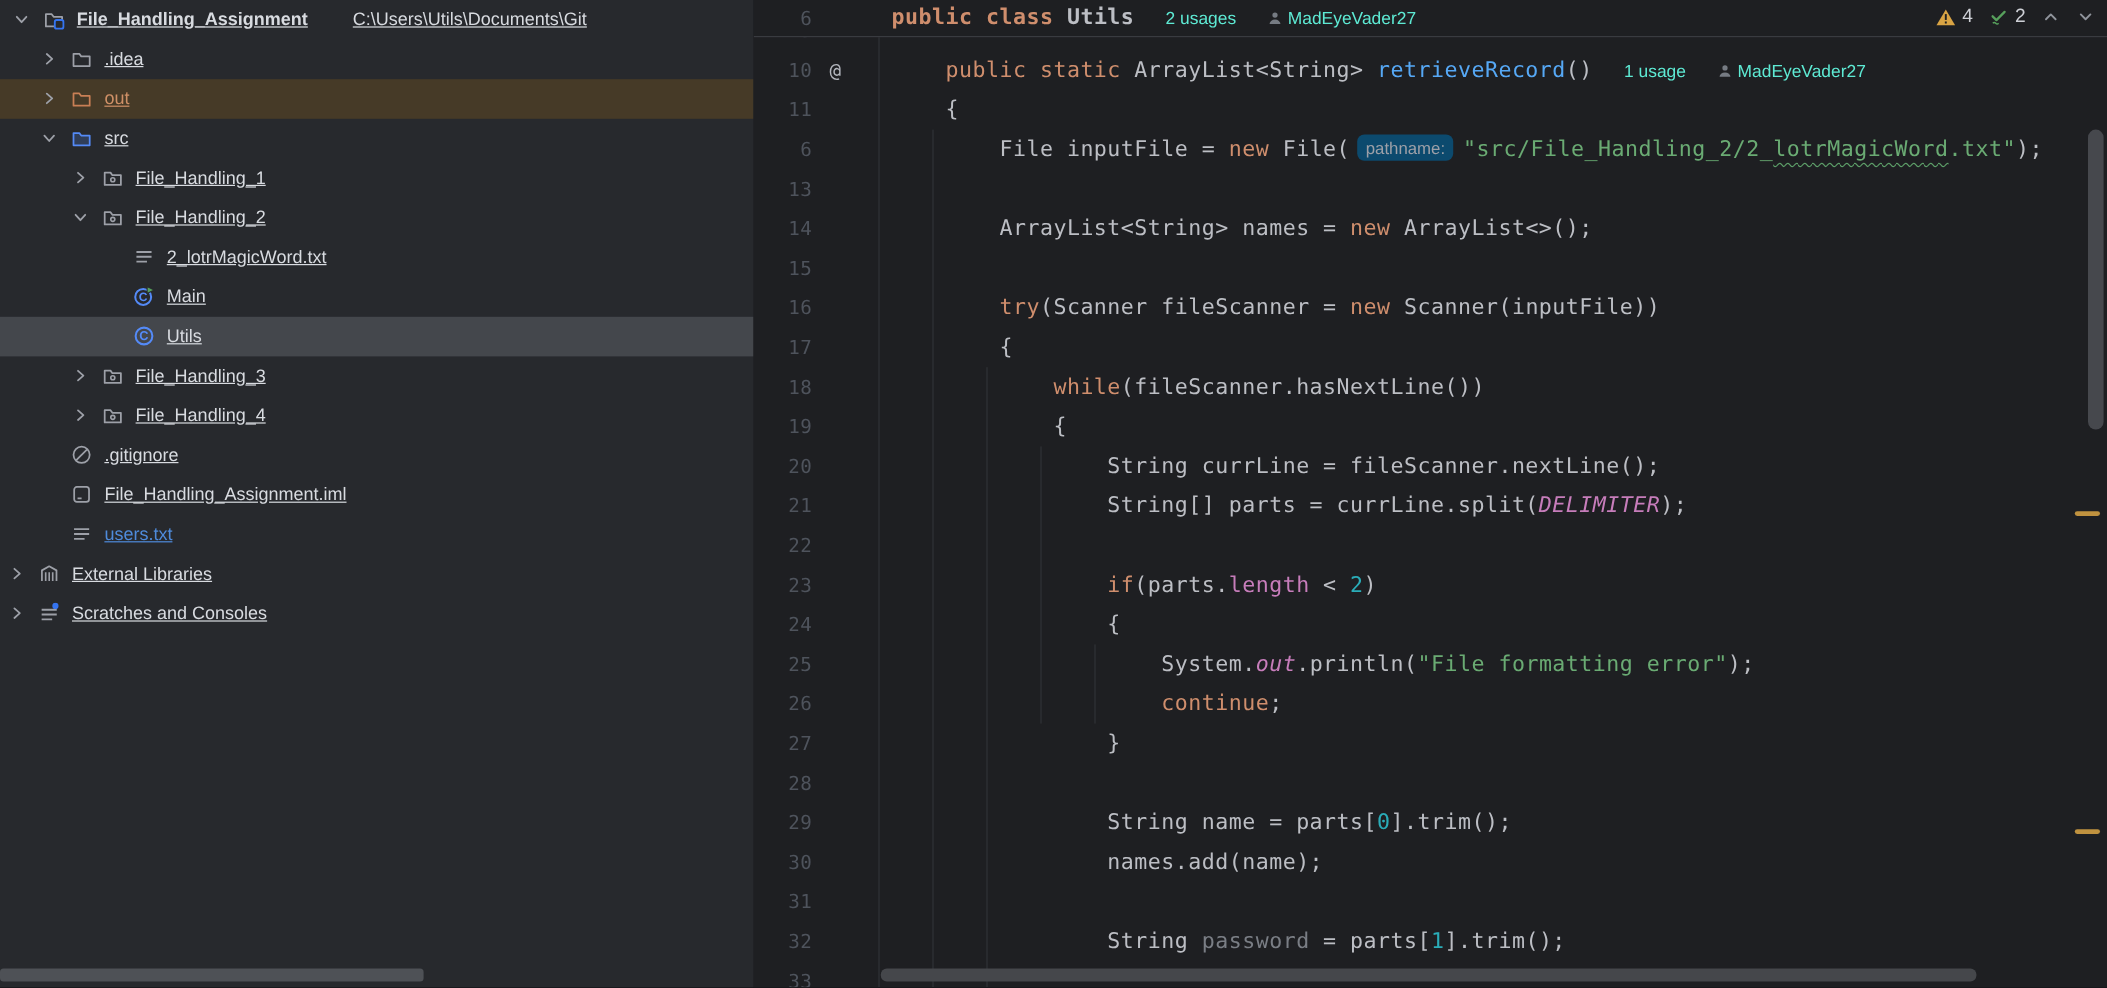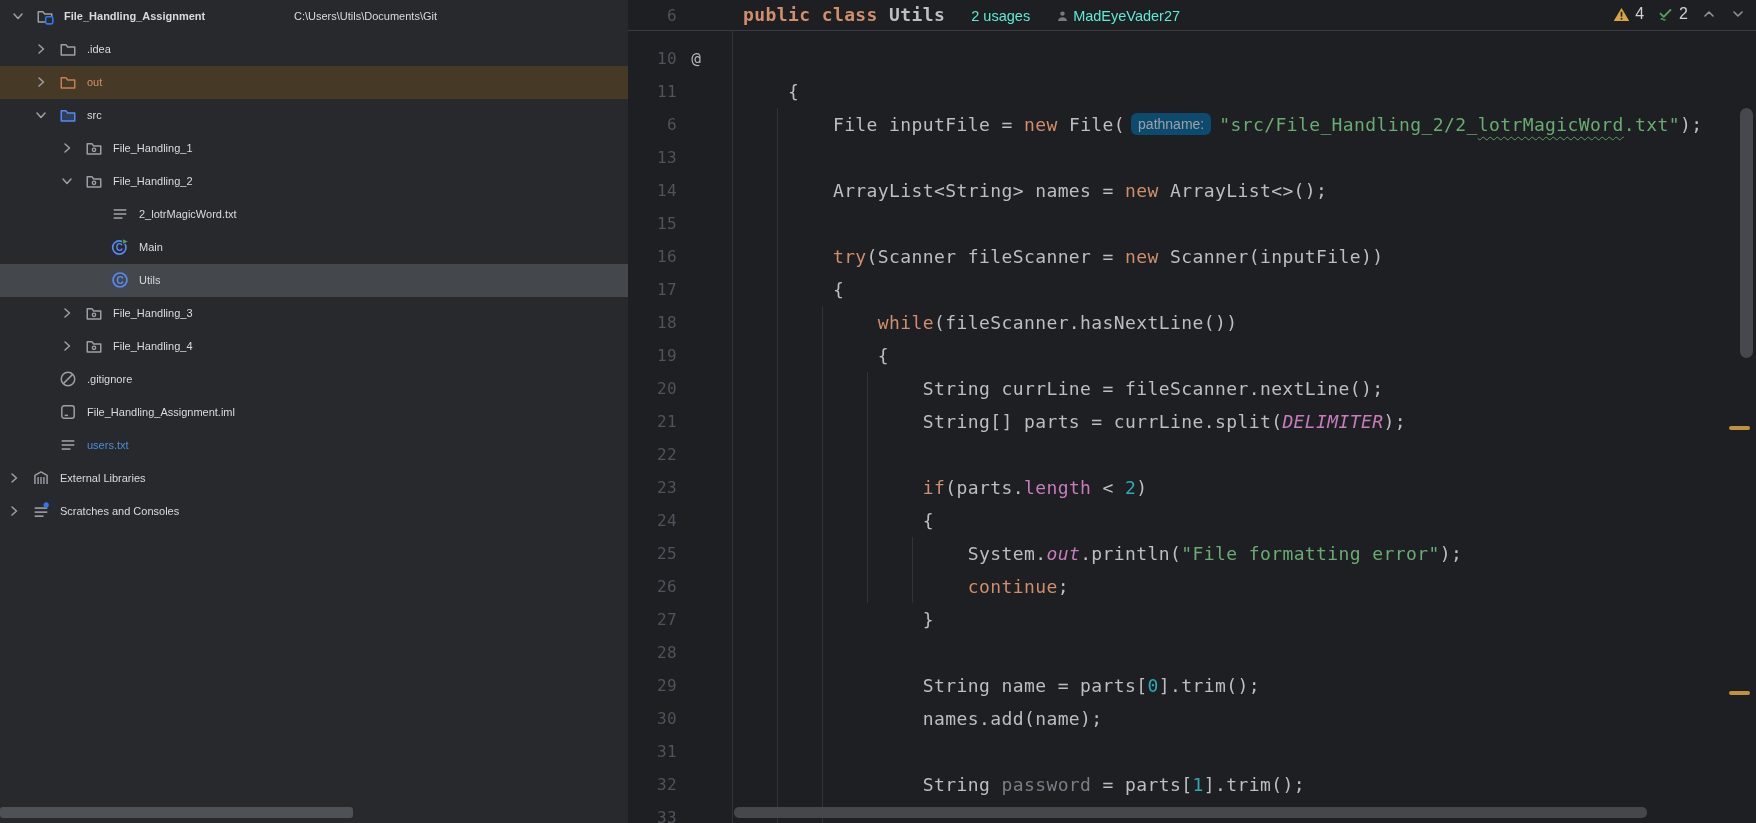--- a/index.html
+++ b/index.html
@@ -3,21 +3,21 @@
 <meta charset="utf-8">
 <style>
   html,body{margin:0;padding:0;background:#141517;}
   .app{position:relative;width:1756px;height:823px;overflow:hidden;background:#1E1F22;
        font-family:"Liberation Sans",sans-serif;-webkit-font-smoothing:antialiased;}
   
   .tree{position:absolute;left:0;top:0;width:628px;height:823px;background:#27292D;overflow:hidden;}
   .trow{position:relative;height:33px;width:100%;}
   .trow.sel-gray{background:#44474C;}
   .trow.sel-brown{background:#463A27;}
-  .trow span.lbl{position:absolute;top:0;line-height:33px;font-size:11px;color:#D8DBE0;white-space:nowrap;}
+  .trow span.lbl{position:absolute;top:0;line-height:33px;font-size:15px;color:#D8DBE0;white-space:nowrap;text-decoration:underline;}
   .trow .bold{font-weight:700;color:#E9EBEF;}
   .trow .path{color:#71757D;font-weight:400;}
   .tico{position:absolute;top:7px;width:18px;height:18px;}
   .tchev{position:absolute;top:8px;width:16px;height:16px;cursor:pointer;}
   .tree-hscroll{position:absolute;left:0;top:807px;width:353px;height:11px;background:#4E5156;border-radius:3px;}
   
   .editor{position:absolute;left:628px;top:0;width:1128px;height:823px;background:#1E1F22;overflow:hidden;}
   .codewrap{position:absolute;left:0;top:9px;right:0;height:820px;z-index:1;}
   .cl{display:flex;height:33px;align-items:center;position:relative;z-index:1;}
   .ln{width:49px;flex:none;text-align:right;font:16px "DejaVu Sans Mono",monospace;color:#4E535C;letter-spacing:.4px;}
@@ -209,20 +209,24 @@
         <div class="guide" style="left: 239px; top: 363px; height: 231px;"></div>
         <div class="guide" style="left: 284px; top: 528px; height: 66px;"></div>
         <div class="cl">
           <span class="ln">9</span>
           <span class="gut"></span>
           <pre class="code"></pre>
         </div>
         <div class="cl">
           <span class="ln">10</span>
           <span class="gut">@</span>
+          <pre class="code"><span class="kw">    public static </span><span class="d">ArrayList&lt;String&gt; </span><span class="mth">retrieveRecord</span><span class="d">()</span><span class="inlay">1 usage</span><span class="inlay"><svg class="pico" width="13" height="13" viewBox="0 0 16 16">
+                <circle cx="8" cy="4.4" r="2.7" fill="#767B83"></circle>
+                <path d="M2.4 13.6 a5.6 4.6 0 0 1 11.2 0 z" fill="#767B83"></path>
+              </svg>MadEyeVader27</span></pre>
         </div>
         <div class="cl">
           <span class="ln">11</span>
           <span class="gut"></span>
           <pre class="code"><span class="d">    {</span></pre>
         </div>
         <div class="cl">
           <span class="ln">6</span>
           <span class="gut"></span>
           <pre class="code"><span class="d">        File inputFile = </span><span class="kw">new </span><span class="d">File(</span><span class="chip">pathname:</span><span class="str">"src/File_Handling_2/2_</span><span class="str wavy">lotrMagicWord</span><span class="str">.txt"</span><span class="d">);</span></pre>

